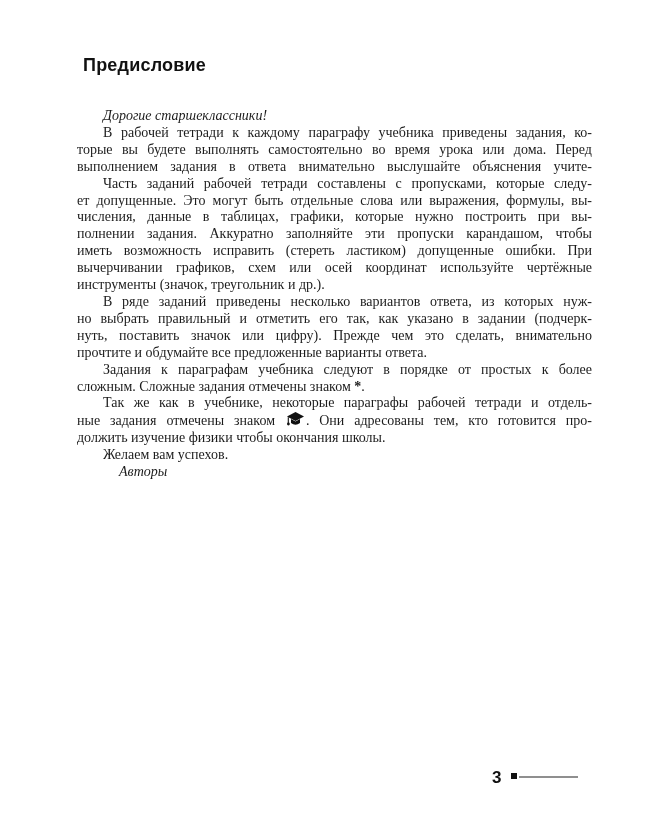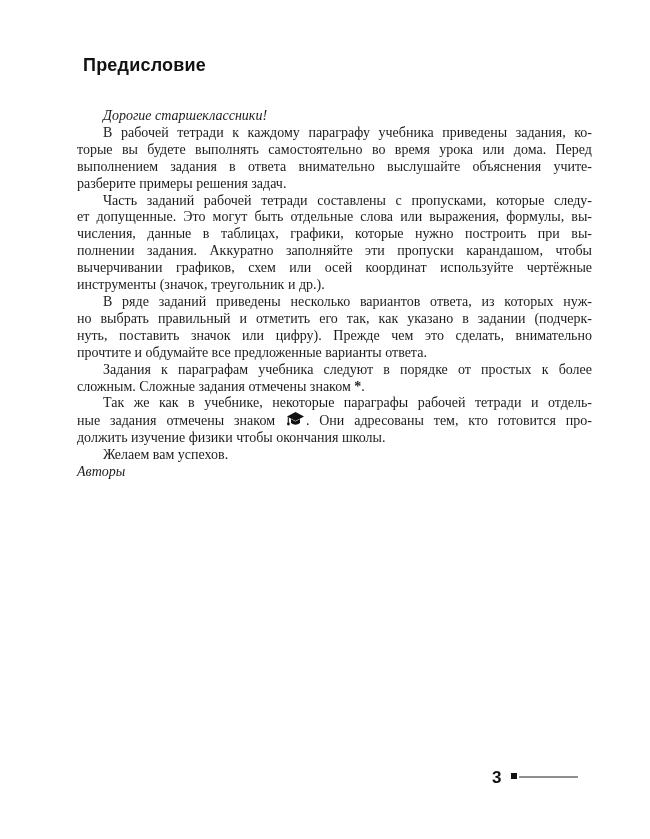--- a/index.html
+++ b/index.html
@@ -36,20 +36,21 @@
   }
   .line.last {
     text-align: left;
     text-align-last: auto;
   }
   .line.indent { text-indent: 26px; }
   .line.italic { font-style: italic; }
   .signature {
     text-align: right;
     font-style: italic;
+    margin-left: 42px;
   }
   .star { font-weight: 700; }
   .gcap {
     display: inline-block;
     vertical-align: -2px;
     margin: 0 2px;
   }
   .footer {
     position: absolute;
     left: 0;
@@ -89,26 +90,26 @@
 <div class="page">
 
   <div class="title">Предисловие</div>
 
   <div class="text">
     <div class="line last indent italic">Дорогие старшеклассники!</div>
 
     <div class="line indent">В рабочей тетради к каждому параграфу учебника приведены задания, ко-</div>
     <div class="line">торые вы будете выполнять самостоятельно во время урока или дома. Перед</div>
     <div class="line">выполнением задания в ответа внимательно выслушайте объяснения учите-</div>
-    <div class="line last">разберите примеры решения задач.</div>
 
     <div class="line indent">Часть заданий рабочей тетради составлены с пропусками, которые следу-</div>
     <div class="line">ет допущенные. Это могут быть отдельные слова или выражения, формулы, вы-</div>
     <div class="line">числения, данные в таблицах, графики, которые нужно построить при вы-</div>
     <div class="line">полнении задания. Аккуратно заполняйте эти пропуски карандашом, чтобы</div>
+    <div class="line">иметь возможность исправить (стереть ластиком) допущенные ошибки. При</div>
     <div class="line">вычерчивании графиков, схем или осей координат используйте чертёжные</div>
     <div class="line last">инструменты (значок, треугольник и др.).</div>
 
     <div class="line indent">В ряде заданий приведены несколько вариантов ответа, из которых нуж-</div>
     <div class="line">но выбрать правильный и отметить его так, как указано в задании (подчерк-</div>
     <div class="line">нуть, поставить значок или цифру). Прежде чем это сделать, внимательно</div>
     <div class="line last">прочтите и обдумайте все предложенные варианты ответа.</div>
 
     <div class="line indent">Задания к параграфам учебника следуют в порядке от простых к более</div>
     <div class="line last"><span>сложным. Сложные задания отмечены знаком </span><span class="star">*</span><span>.</span></div>

